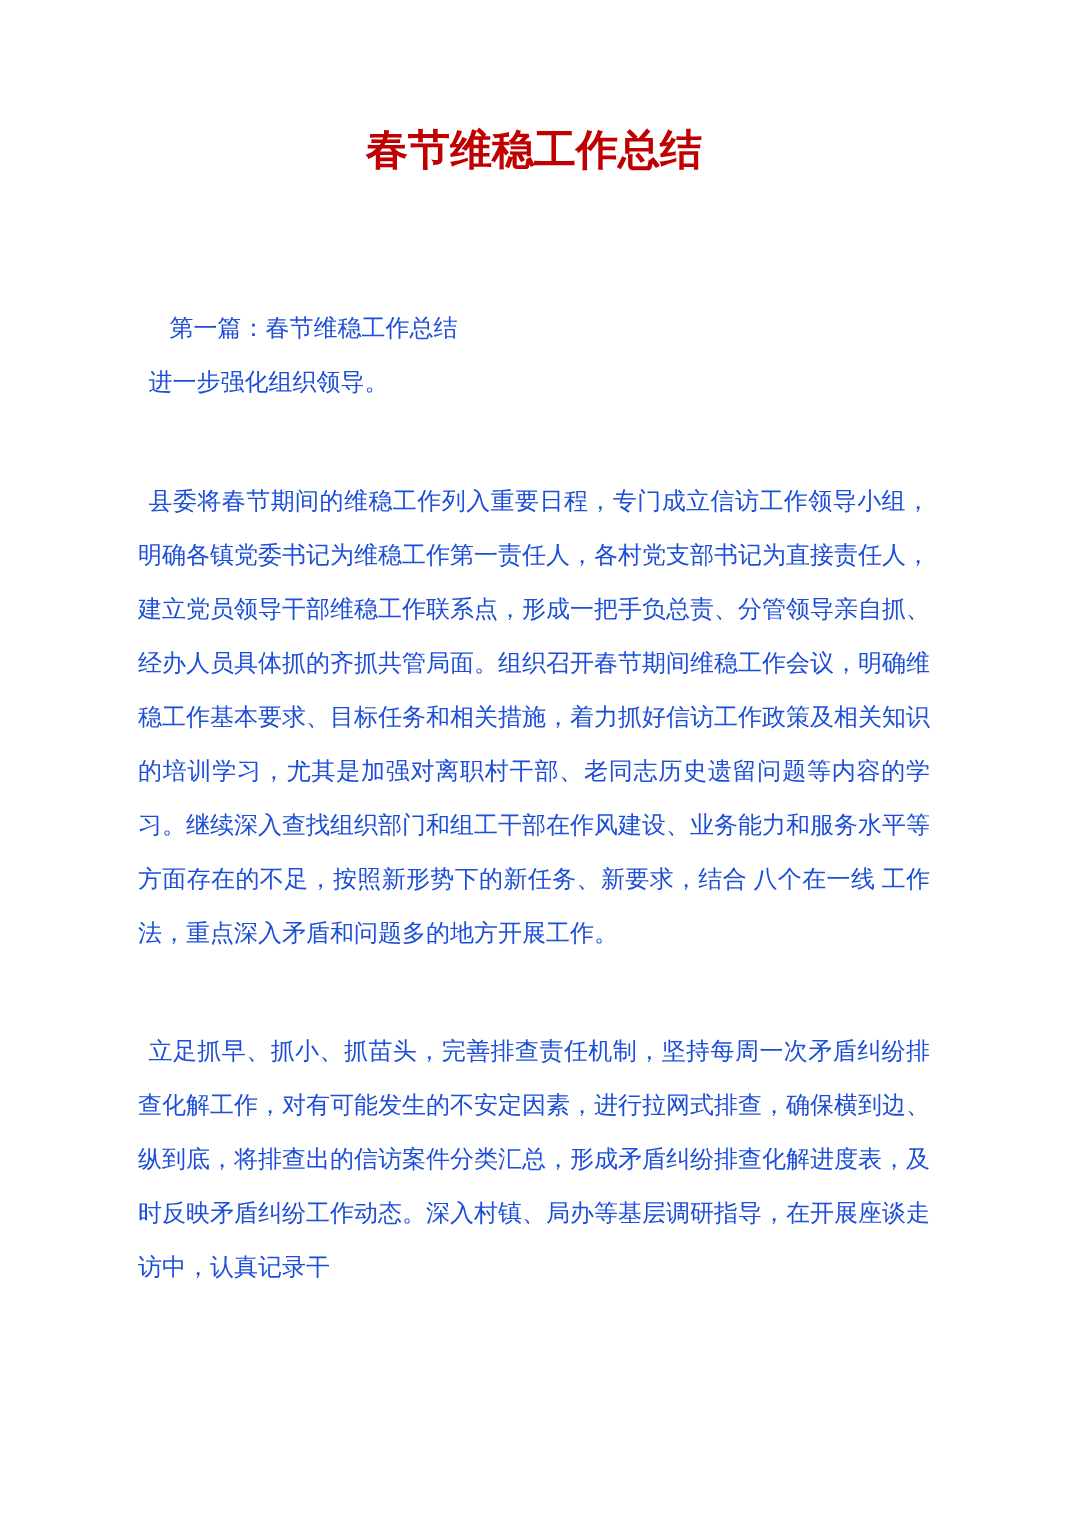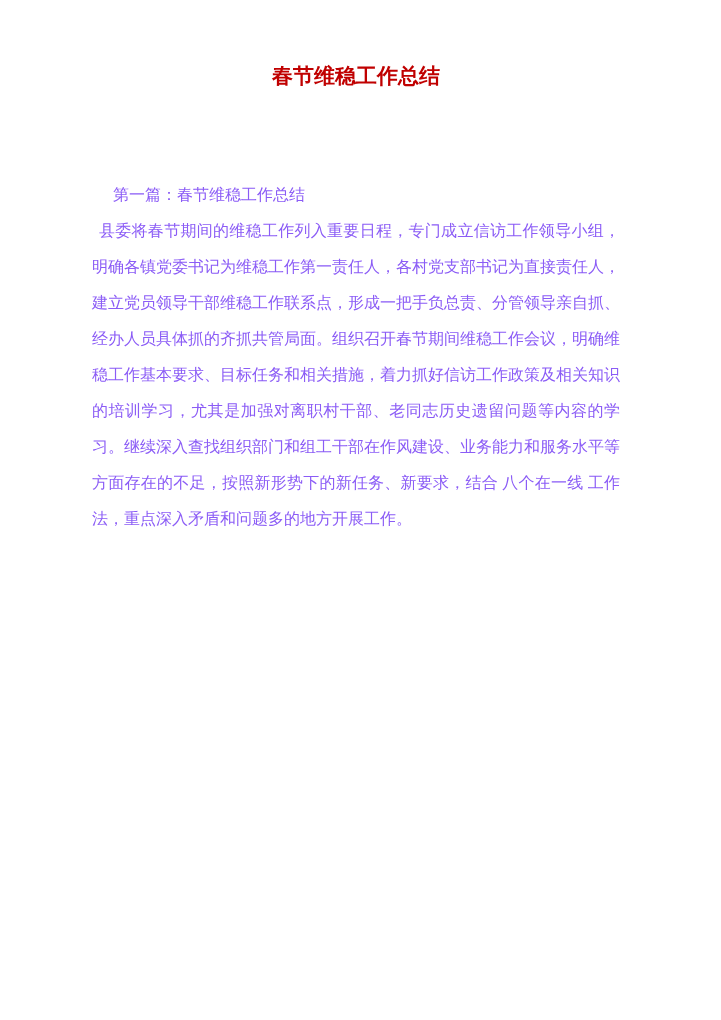--- a/index.html
+++ b/index.html
@@ -15,56 +15,58 @@
     color: #000000;
   }
   .page {
     box-sizing: border-box;
     width: 721px;
     height: 1020px;
     padding: 0 101px 0 92px;
     background: #ffffff;
   }
   .doc-title {
-    margin: 56px 0 81px 0;
+    margin: 81px 0 81px 0;
     padding: 0;
-    font-size: 21px;
+    font-size: 28px;
     line-height: 40px;
     font-weight: bold;
     text-align: center;
     letter-spacing: 0;
     
   }
   .para {
     margin: 0 0 43px 0;
     padding: 0;
     font-size: 16px;
     line-height: 36px;
     text-align: justify;
     text-justify: inter-character;
     word-break: break-all;
-    color: #8b5cf6;
+    color: #1d4ed8;
   }
   .para.no-gap {
     margin-bottom: 0;
   }
   .para.indent-large {
     text-indent: 21px;
   }
   .para.indent-small {
     text-indent: 7px;
   }
 </style>
 </head>
 <body>
 
 <div class="page">
 
   <h1 class="doc-title" style="color: rgb(192, 0, 0);">春节维稳工作总结</h1>
 
   <p class="para no-gap indent-large">第一篇：春节维稳工作总结</p>
 
+  <p class="para indent-small">进一步强化组织领导。</p>
 
   <p class="para indent-small">县委将春节期间的维稳工作列入重要日程，专门成立信访工作领导小组，明确各镇党委书记为维稳工作第一责任人，各村党支部书记为直接责任人，建立党员领导干部维稳工作联系点，形成一把手负总责、分管领导亲自抓、经办人员具体抓的齐抓共管局面。组织召开春节期间维稳工作会议，明确维稳工作基本要求、目标任务和相关措施，着力抓好信访工作政策及相关知识的培训学习，尤其是加强对离职村干部、老同志历史遗留问题等内容的学习。继续深入查找组织部门和组工干部在作风建设、业务能力和服务水平等方面存在的不足，按照新形势下的新任务、新要求，结合 八个在一线 工作法，重点深入矛盾和问题多的地方开展工作。</p>
 
 
+  <p class="para indent-small">立足抓早、抓小、抓苗头，完善排查责任机制，坚持每周一次矛盾纠纷排查化解工作，对有可能发生的不安定因素，进行拉网式排查，确保横到边、纵到底，将排查出的信访案件分类汇总，形成矛盾纠纷排查化解进度表，及时反映矛盾纠纷工作动态。深入村镇、局办等基层调研指导，在开展座谈走访中，认真记录干</p>
 
 </div>
 
 </body></html>

